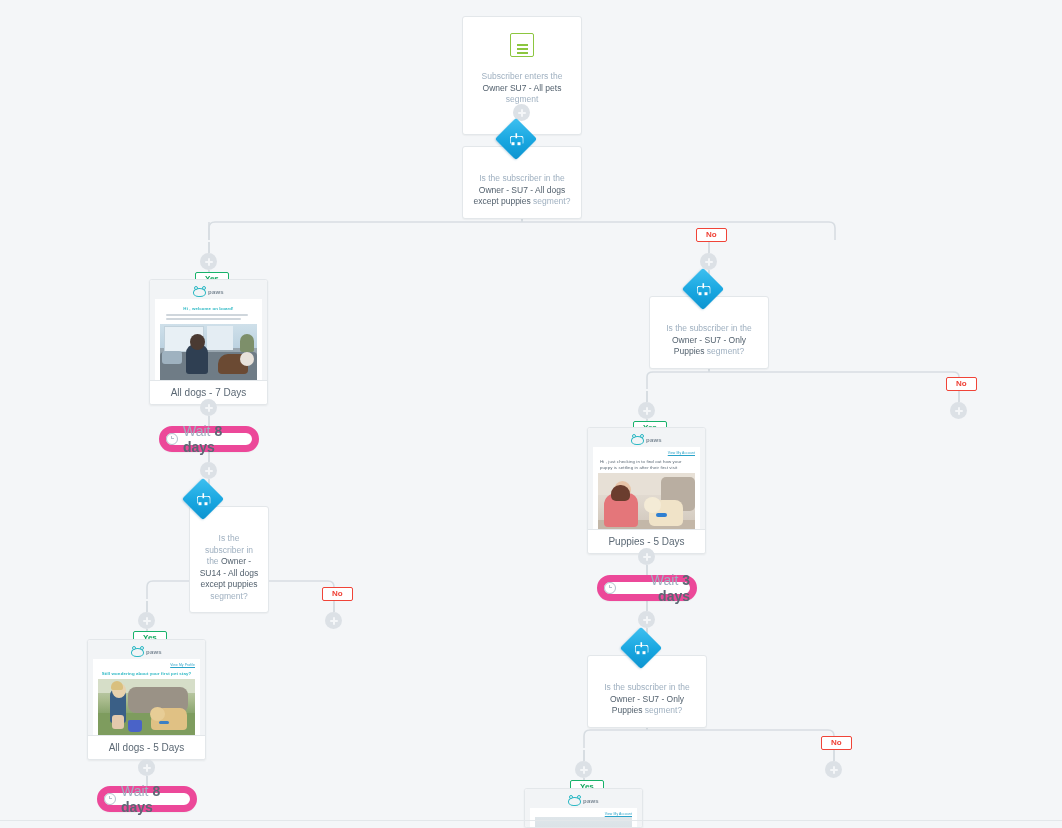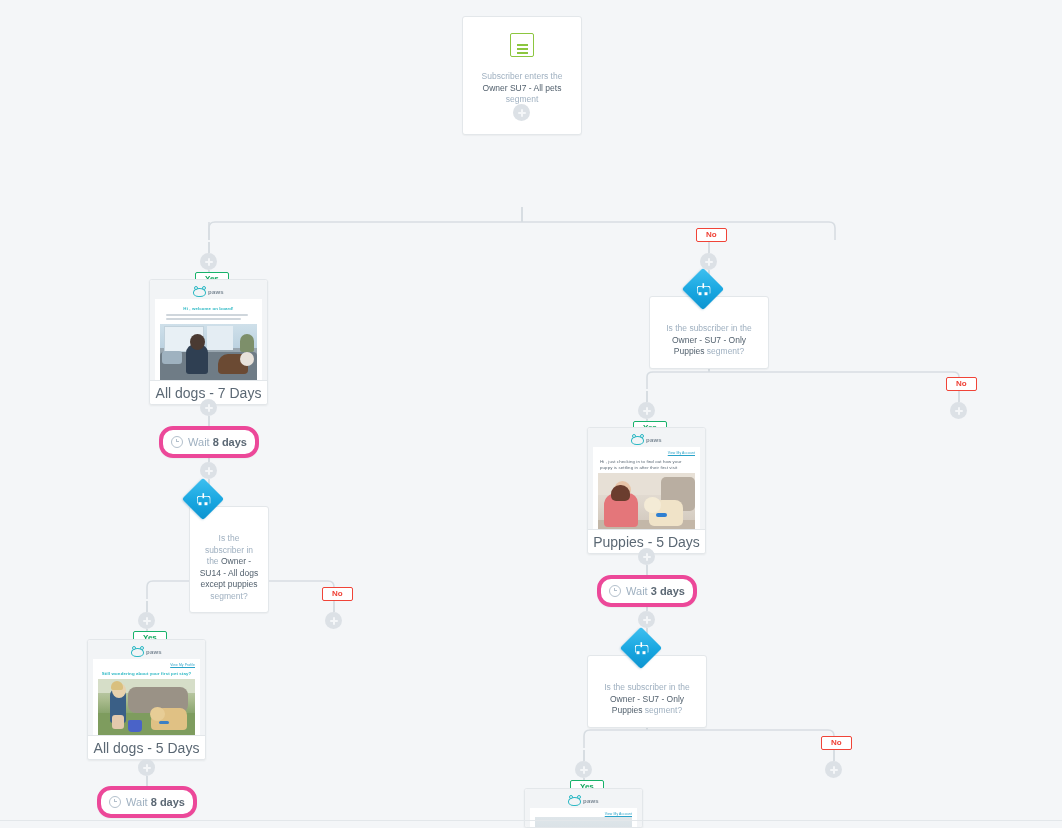--- a/index.html
+++ b/index.html
@@ -55,23 +55,23 @@
   }
   .diamond i{
     position:absolute;left:50%;top:50%;width:12px;height:7px;margin:-4px 0 0 -6px;
     transform:rotate(-45deg);
     border-left:1.6px solid #fff;border-right:1.6px solid #fff;border-top:1.6px solid #fff;
     border-radius:3px 3px 0 0;
   }
 
   
   .wait{
-    width:100px;height:32px;background:#fff;border:4px solid #ec4899;border-radius:14px;
+    width:100px;height:26px;background:#fff;border:7px solid #ec4899;border-radius:14px;
     display:flex;align-items:center;justify-content:center;gap:5px;
-    font-size:11px;color:#9fb0c0;box-shadow:0 1px 1px rgba(40,50,60,.04);
+    font-size:14px;color:#9fb0c0;box-shadow:0 1px 1px rgba(40,50,60,.04);
   }
   .wait b{font-weight:bold;color:#5b6874;}
   .clock{
     width:10px;height:10px;border:1px solid #b3c0cc;border-radius:50%;
     position:relative;flex:0 0 auto;
   }
   .clock::before,.clock::after{content:"";position:absolute;background:#b3c0cc;}
   .clock::before{left:3.6px;top:1.8px;width:1px;height:3.4px;}
   .clock::after{left:3.8px;top:4.4px;width:3px;height:1px;}
 
@@ -94,21 +94,21 @@
   .mail .viewlink{font-size:3.4px;color:#29a3c9;text-align:right;text-decoration:underline;
     letter-spacing:.1px;height:5px;}
   .mail .head{font-size:4.4px;color:#2bb8c4;text-align:center;font-weight:bold;
     padding:3px 2px 2px;letter-spacing:.1px;line-height:6px;}
   .mail .head.left{text-align:left;color:#5b6874;font-weight:normal;}
   .mail .body-lines{padding:0 6px 3px;}
   .mail .body-lines span{display:block;height:2px;background:#cfd6dc;border-radius:1px;margin-bottom:1.6px;}
   .mail .photo{height:56px;position:relative;overflow:hidden;background:#cdd6dd;}
   .mail .label{
     border-top:1px solid #e3e7ea;height:23px;display:flex;align-items:center;justify-content:center;
-    font-size:14px;color:#5b6874;background:#fff;
+    font-size:10px;color:#5b6874;background:#fff;
   }
 
   
   .scene{position:absolute;inset:0;}
   .s1{background:linear-gradient(#cfe0ea 0%,#bcd2e0 42%,#9aa7b0 43%,#8e9aa4 100%);}
   .s1 .win{position:absolute;left:4px;top:2px;width:40px;height:26px;background:#e8f0f5;
     border:1px solid #c2d2dc;box-sizing:border-box;}
   .s1 .win2{position:absolute;left:47px;top:2px;width:26px;height:24px;background:#e4edf3;}
   .s1 .sofa{position:absolute;left:0;right:0;bottom:0;height:28px;background:#6f7c86;border-radius:4px 4px 0 0;}
   .s1 .cush{position:absolute;left:2px;bottom:16px;width:20px;height:13px;background:#9fb2c0;border-radius:3px;}
@@ -222,20 +222,30 @@
   <div class="node card entry-card" style="left:462px;top:16px;">
     <div class="entry-icon">
         <i></i>
       </div>
     <div class="ntext">
       <span>Subscriber enters the </span><b>Owner SU7 - All pets</b><span> segment</span>
     </div>
   </div>
   <div class="plus" style="left:513px;top:104px;"></div>
 
+  <div class="node cond" style="left:462px;top:146px;">
+    <div class="diamond">
+        <i></i>
+      </div>
+    <div class="body">
+      <div class="ntext">
+        <span>Is the subscriber </span><span>in the </span><b>Owner - SU7 - All dogs except puppies</b><span> segment?</span>
+      </div>
+    </div>
+  </div>
 
   <div class="badge yes" style="left:195px;top:228px;">
       <span>Yes</span>
     </div>
   <div class="badge no" style="left:696px;top:228px;">
       <span>No</span>
     </div>
   <div class="plus" style="left:200px;top:253px;"></div>
   <div class="plus" style="left:700px;top:253px;"></div>
 

